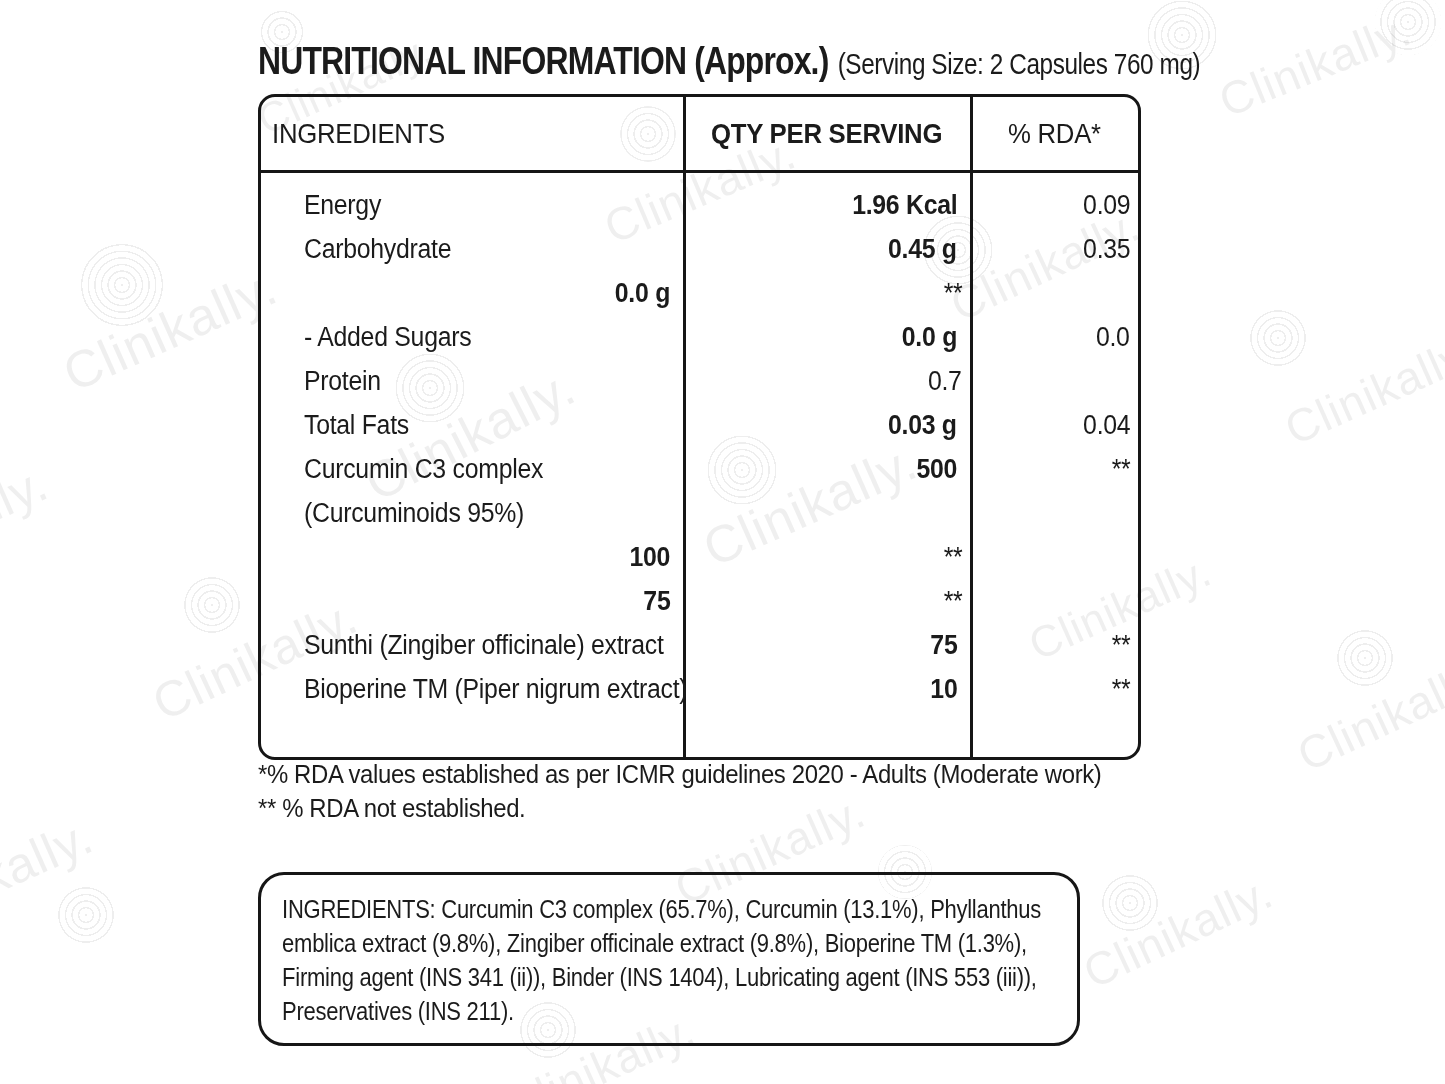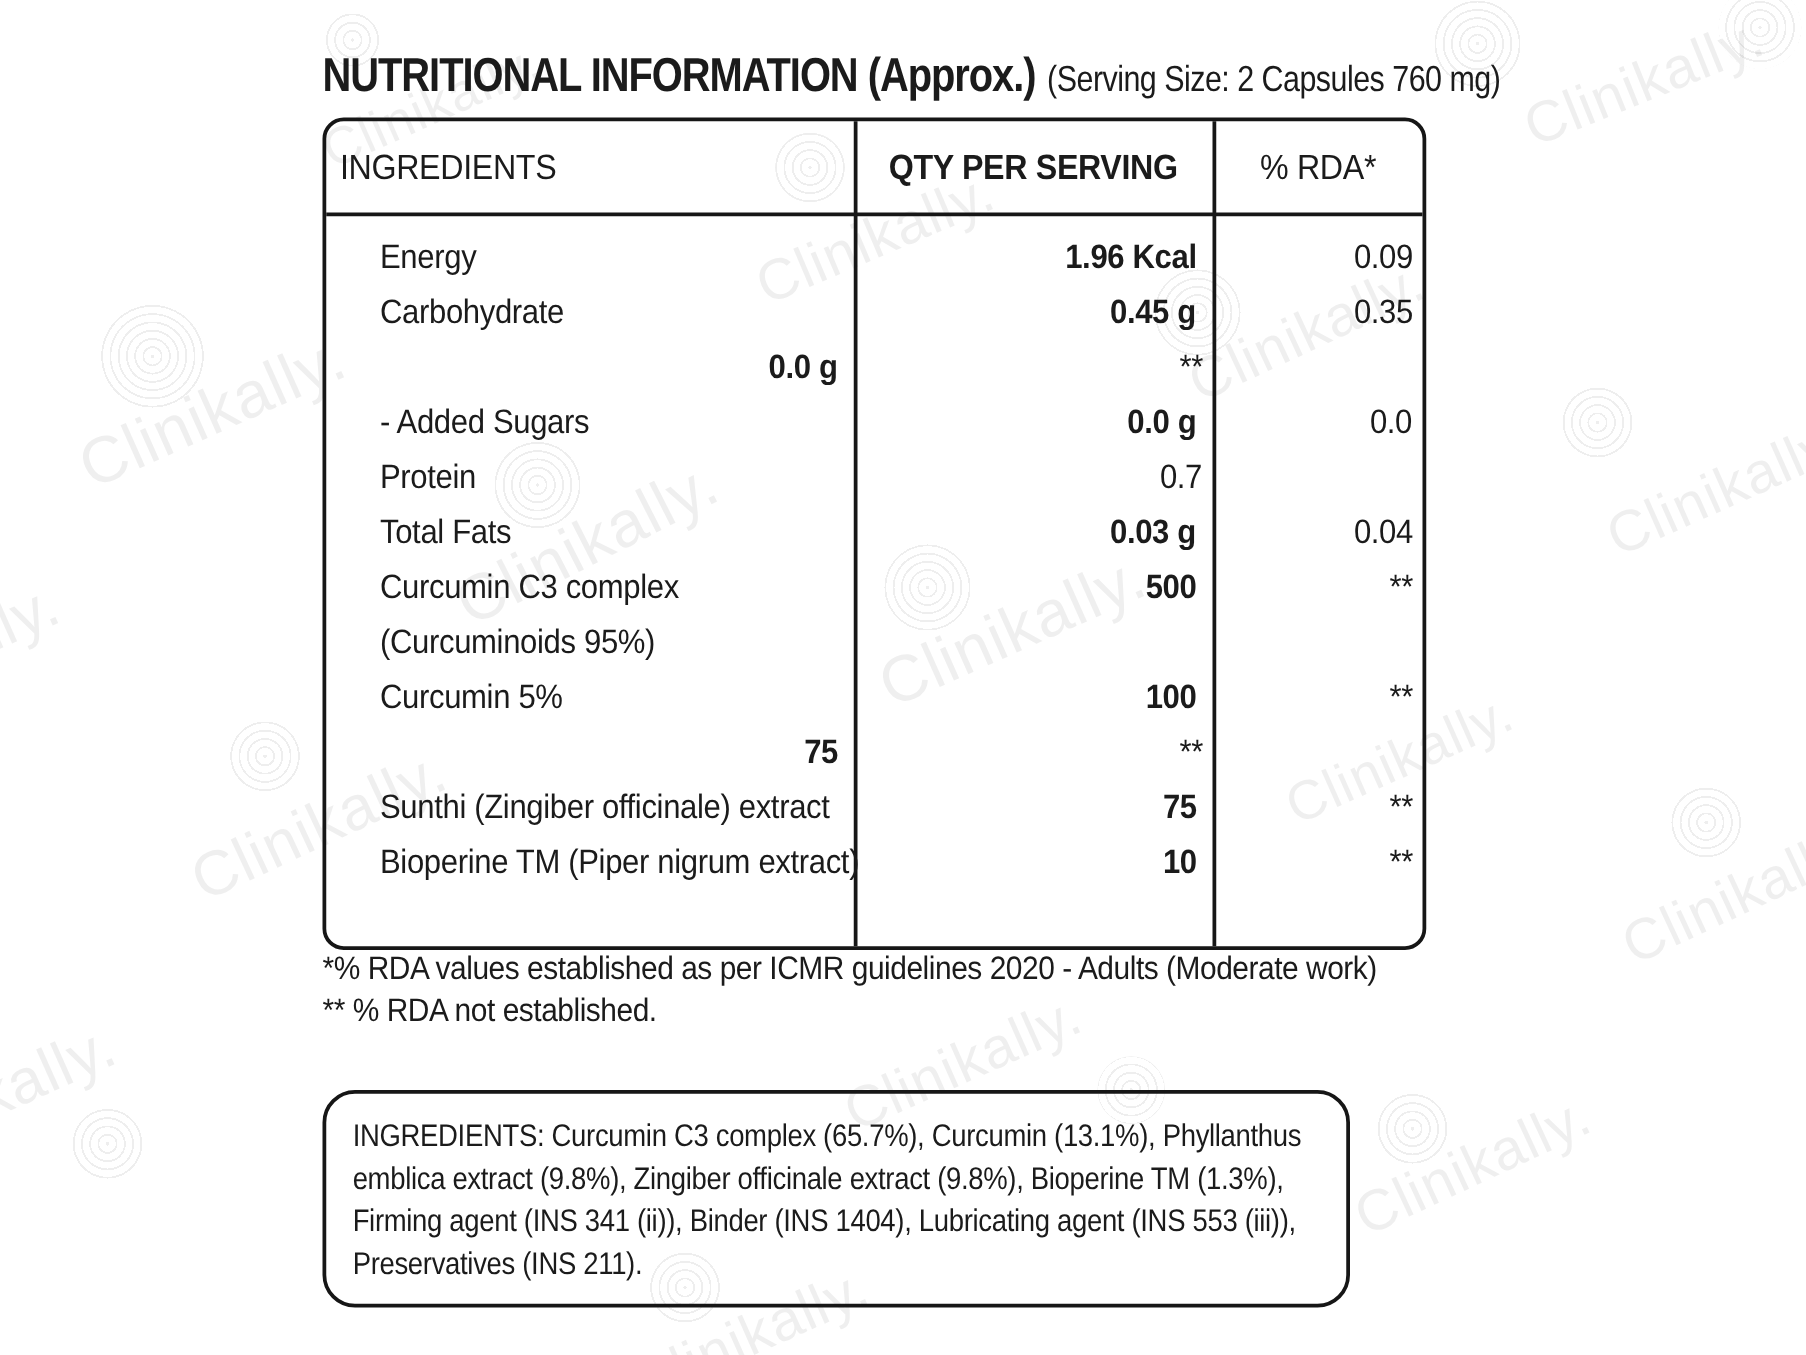--- a/index.html
+++ b/index.html
@@ -158,21 +158,20 @@
           <div class="cell c1"><span class="cl">Curcumin C3 complex</span></div>
           <div class="cell c2"><span class="cr">500</span></div>
           <div class="cell c3"><span class="cr">**</span></div>
         </div>
         <div class="trow grid3">
           <div class="cell c1"><span class="cl">(Curcuminoids 95%)</span></div>
           <div class="cell c2"><span class="cr"></span></div>
           <div class="cell c3"><span class="cr"></span></div>
         </div>
         <div class="trow grid3">
-          <div class="cell c1"><span class="cl">Curcumin 5%</span></div>
           <div class="cell c2"><span class="cr">100</span></div>
           <div class="cell c3"><span class="cr">**</span></div>
         </div>
         <div class="trow grid3">
           <div class="cell c2"><span class="cr">75</span></div>
           <div class="cell c3"><span class="cr">**</span></div>
         </div>
         <div class="trow grid3">
           <div class="cell c1"><span class="cl">Sunthi (Zingiber officinale) extract</span></div>
           <div class="cell c2"><span class="cr">75</span></div>

